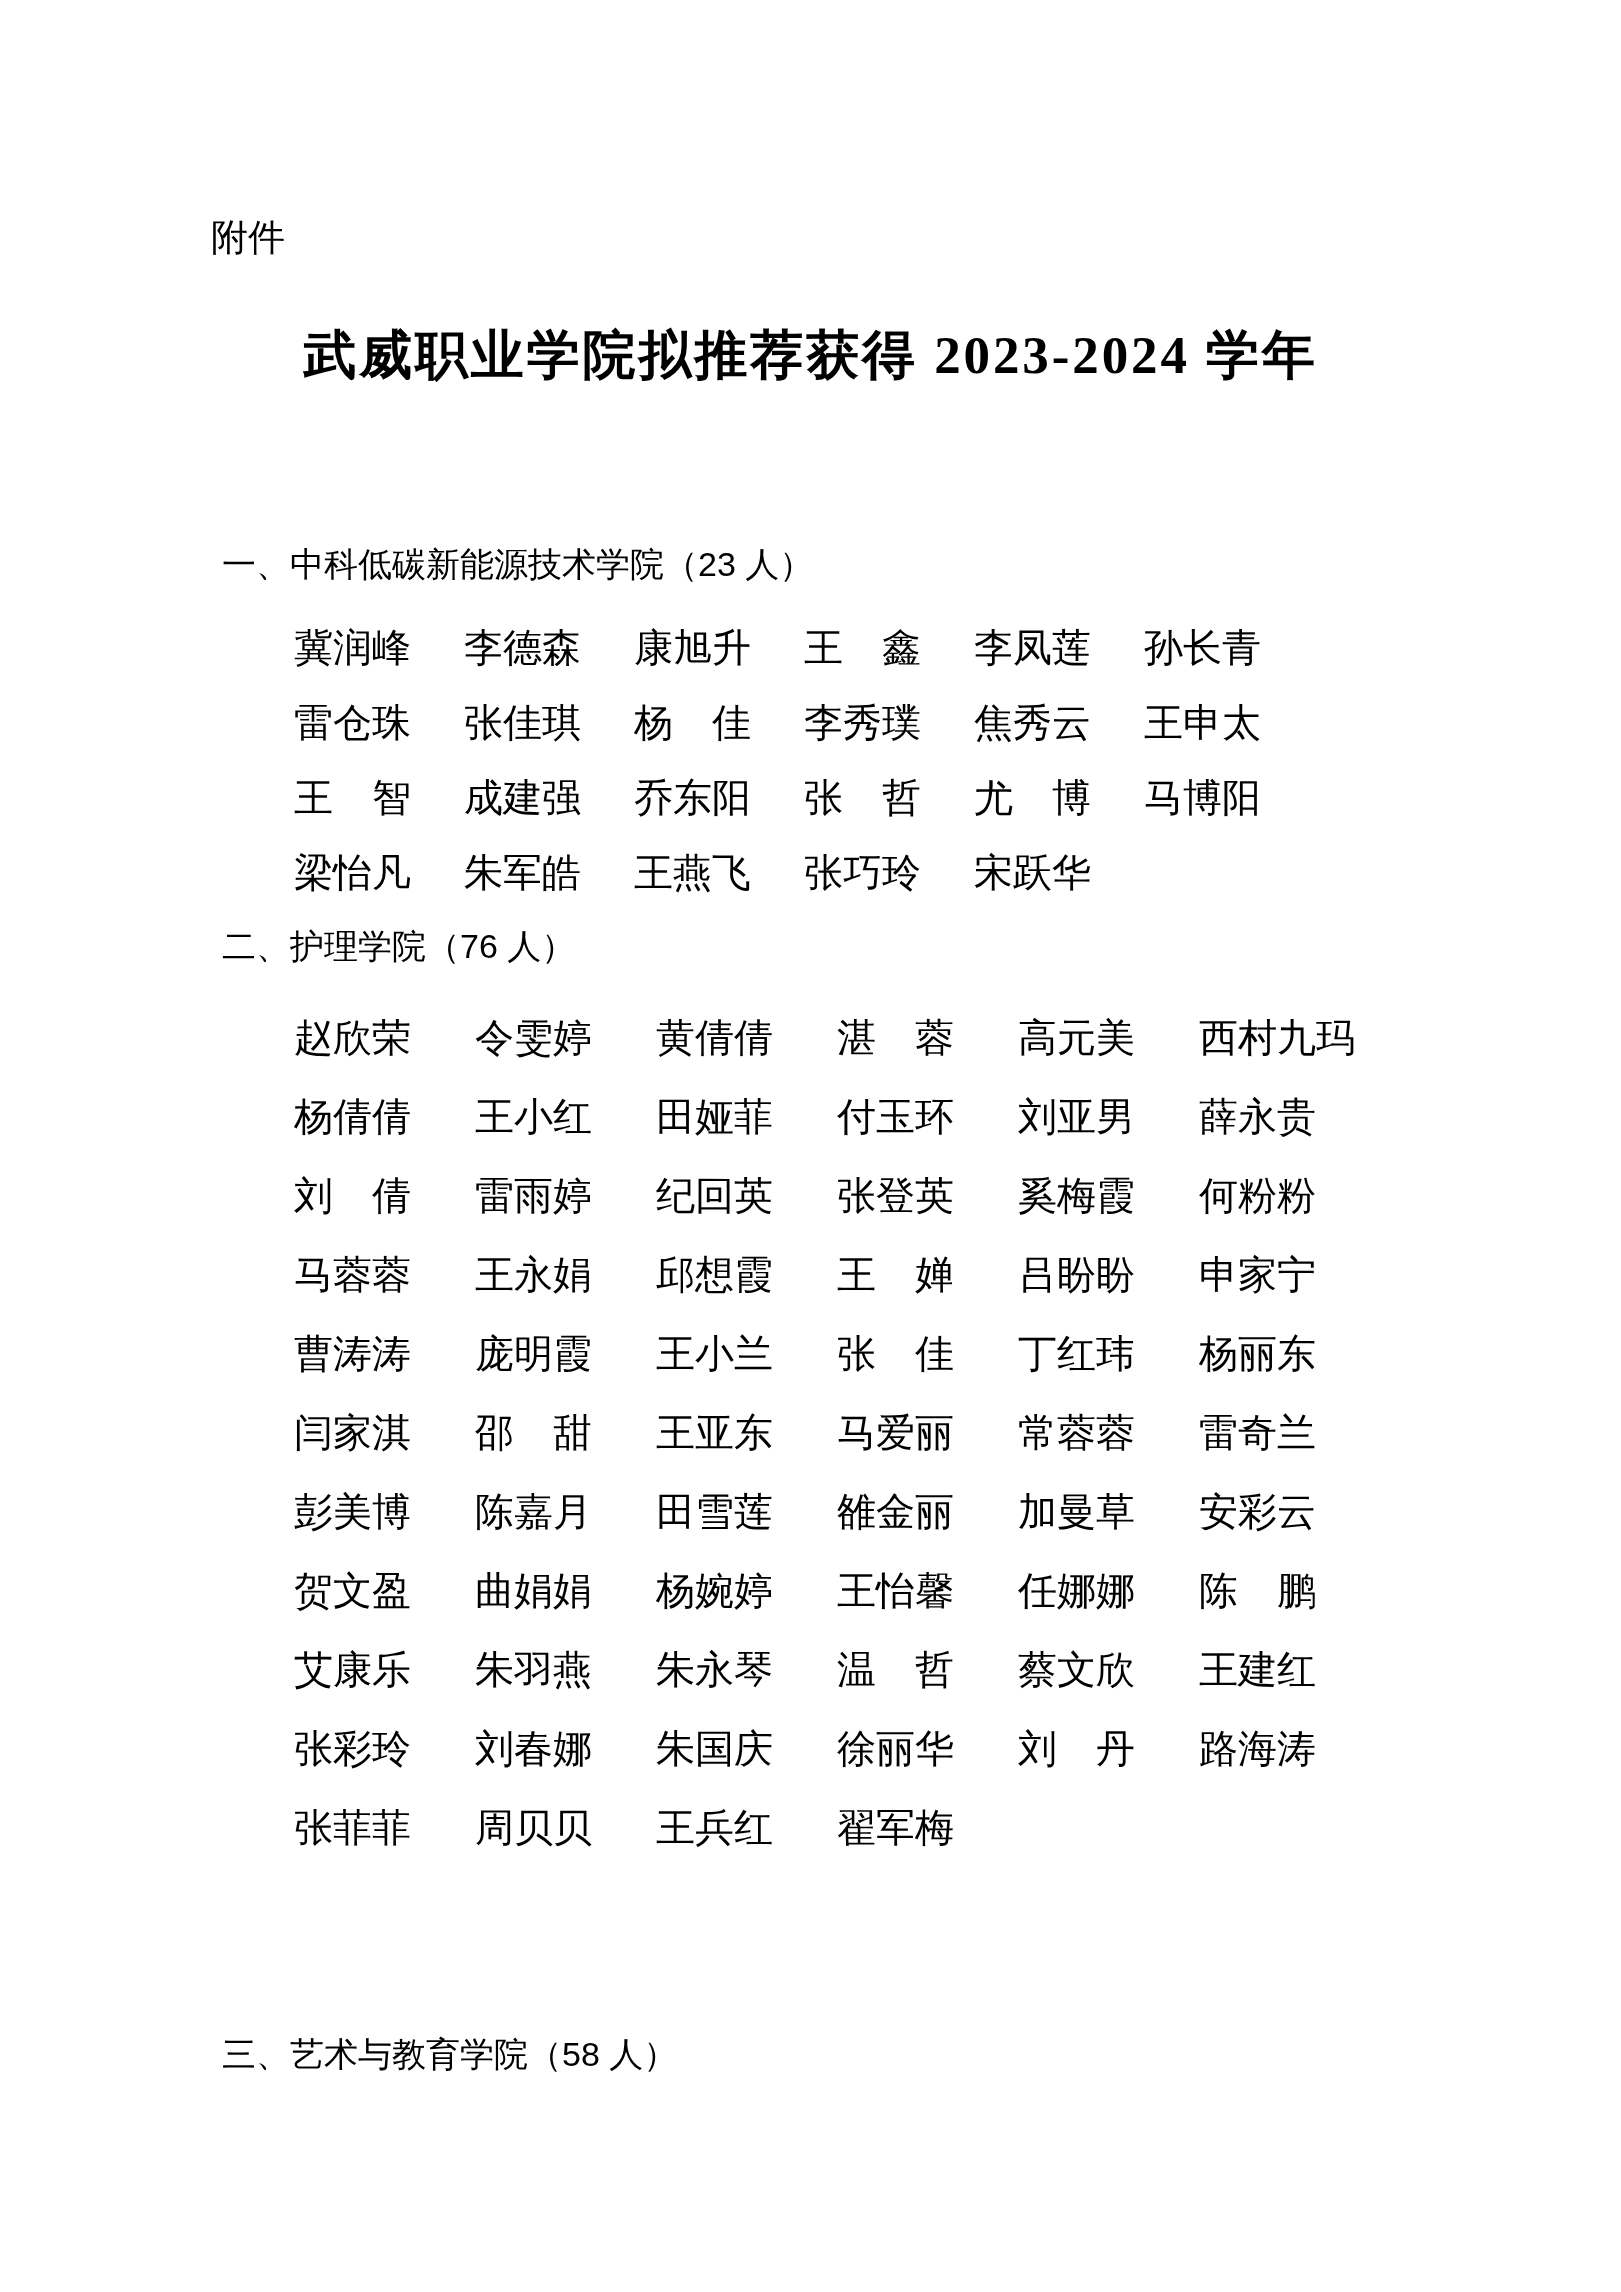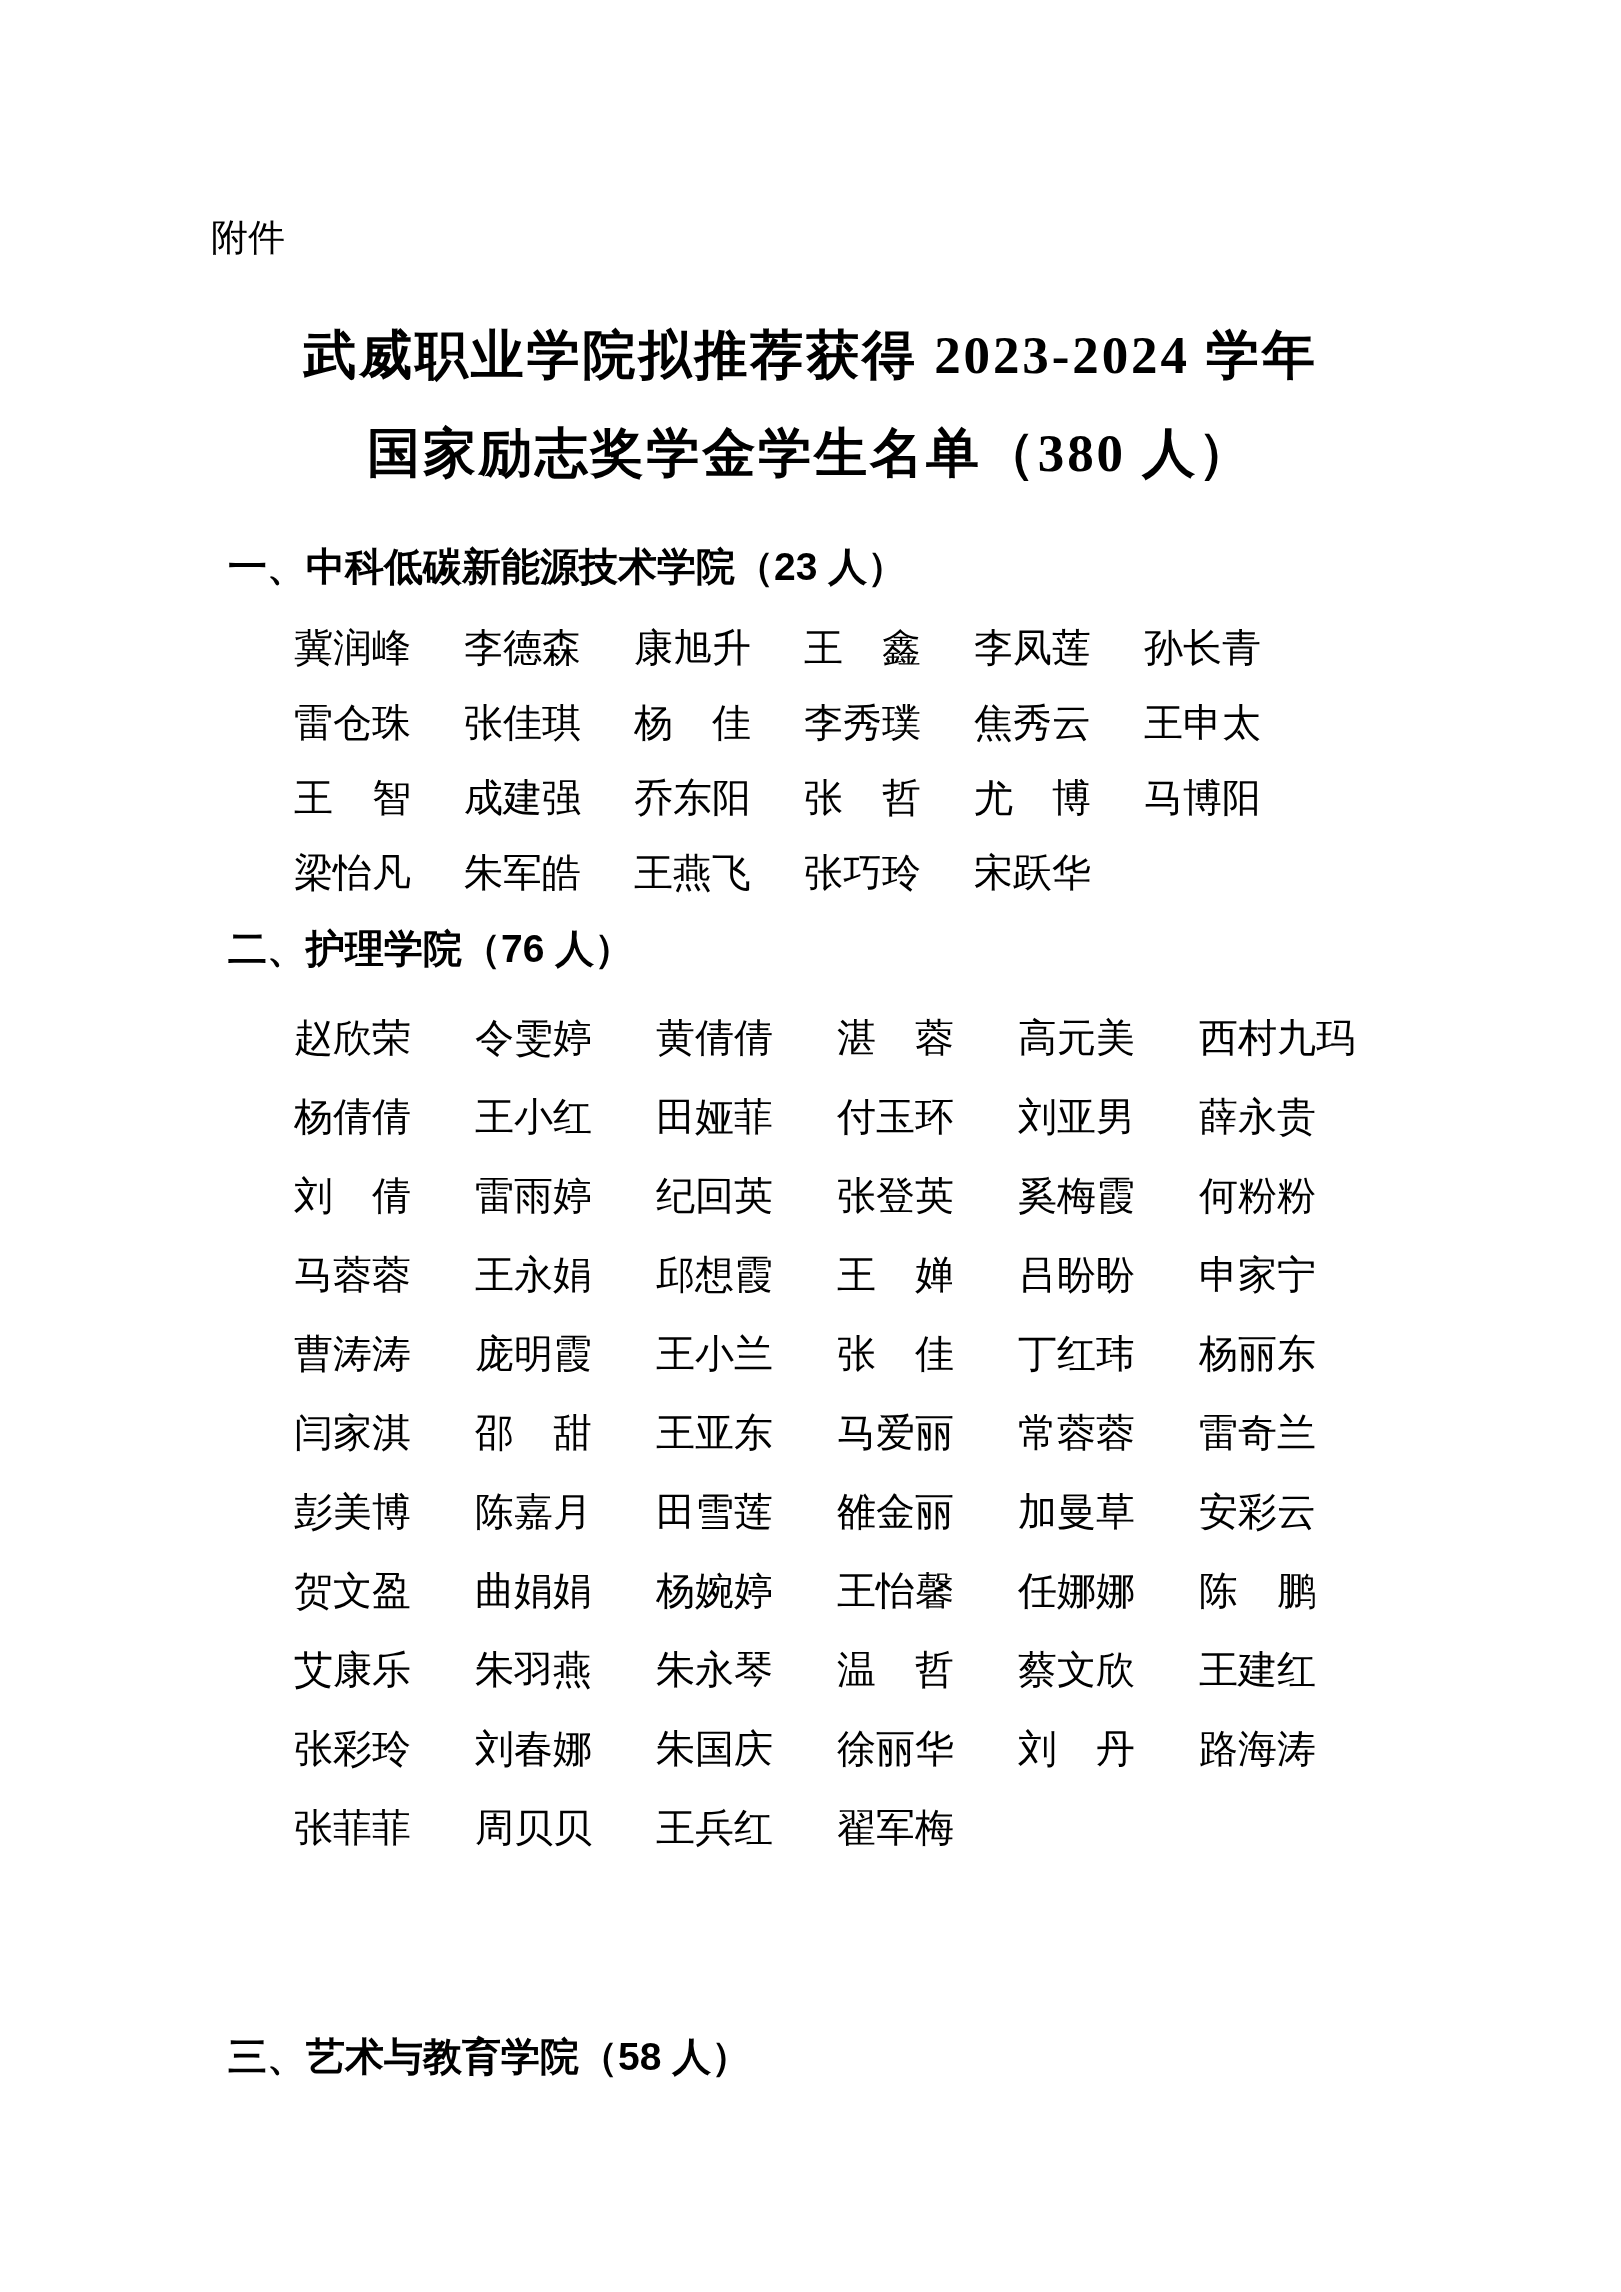--- a/index.html
+++ b/index.html
@@ -33,24 +33,24 @@
     font-family: "Liberation Serif", "DejaVu Serif", serif;
     font-weight: 700;
     font-size: 53px;
     letter-spacing: 2.9px;
   }
   .title-line { height: 98px; line-height: 98px; white-space: nowrap; text-align: center; }
 
   
   .section-heading {
     position: absolute;
-    left: 228px;
+    left: 222px;
     font-family: "Liberation Sans", "DejaVu Sans", sans-serif;
-    font-weight: 700;
-    font-size: 39px;
+    font-weight: 400;
+    font-size: 34px;
     line-height: 1.15;
     white-space: nowrap;
   }
   .heading-1 { top: 545px; }
   .heading-2 { top: 927px; }
   .heading-3 { top: 2035px; }
 
   
   .name-grid {
     position: absolute;
@@ -74,21 +74,20 @@
 </style>
 </head>
 <body>
 
 <div class="page">
 
   <div class="attachment">附件</div>
 
   <div class="title">
     <div class="title-line">武威职业学院拟推荐获得 2023-2024 学年</div>
-    <div class="title-line">国家励志奖学金学生名单（380 人）</div>
   </div>
 
   <div class="section-heading heading-1">一、中科低碳新能源技术学院（23 人）</div>
   <div class="name-grid grid-1">
       <div class="name-row">
         <span class="student-name">冀润峰</span>
         <span class="student-name">李德森</span>
         <span class="student-name">康旭升</span>
         <span class="student-name">王　鑫</span>
         <span class="student-name">李凤莲</span>

